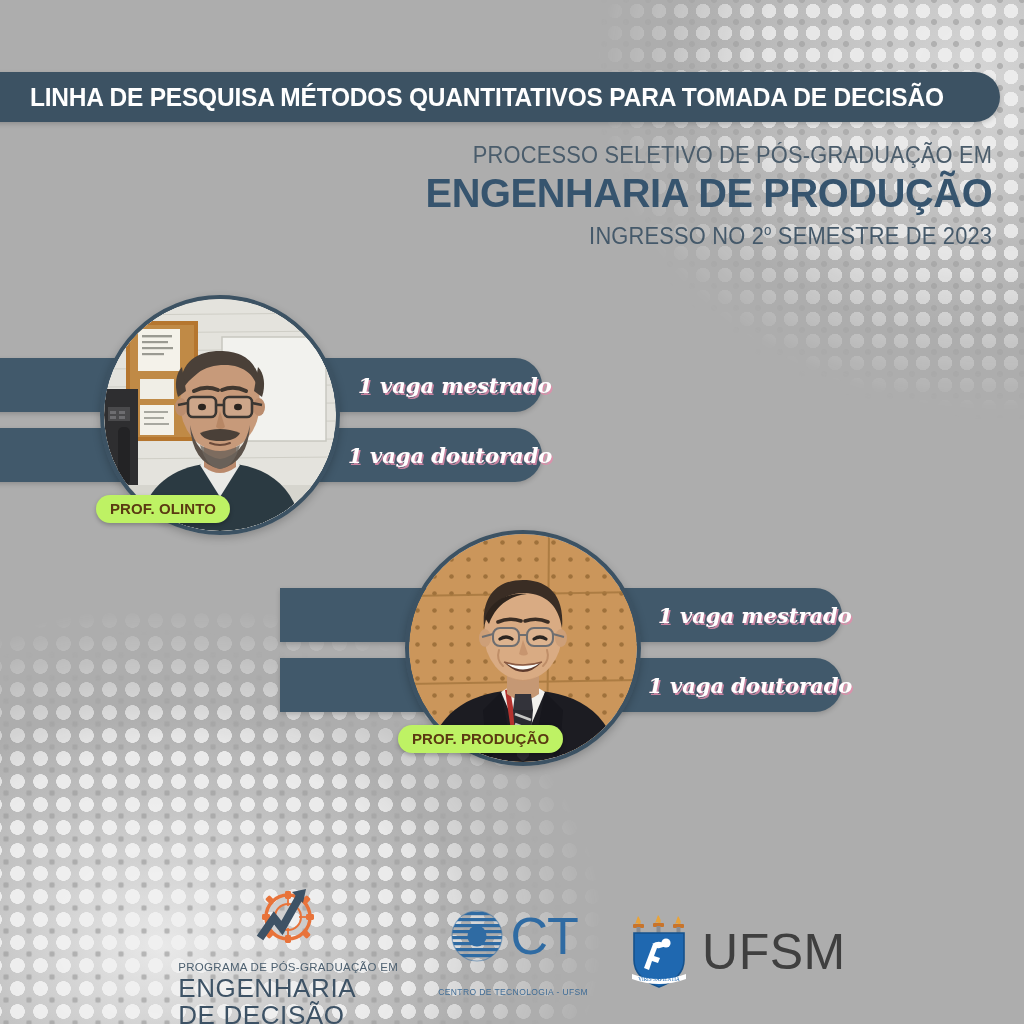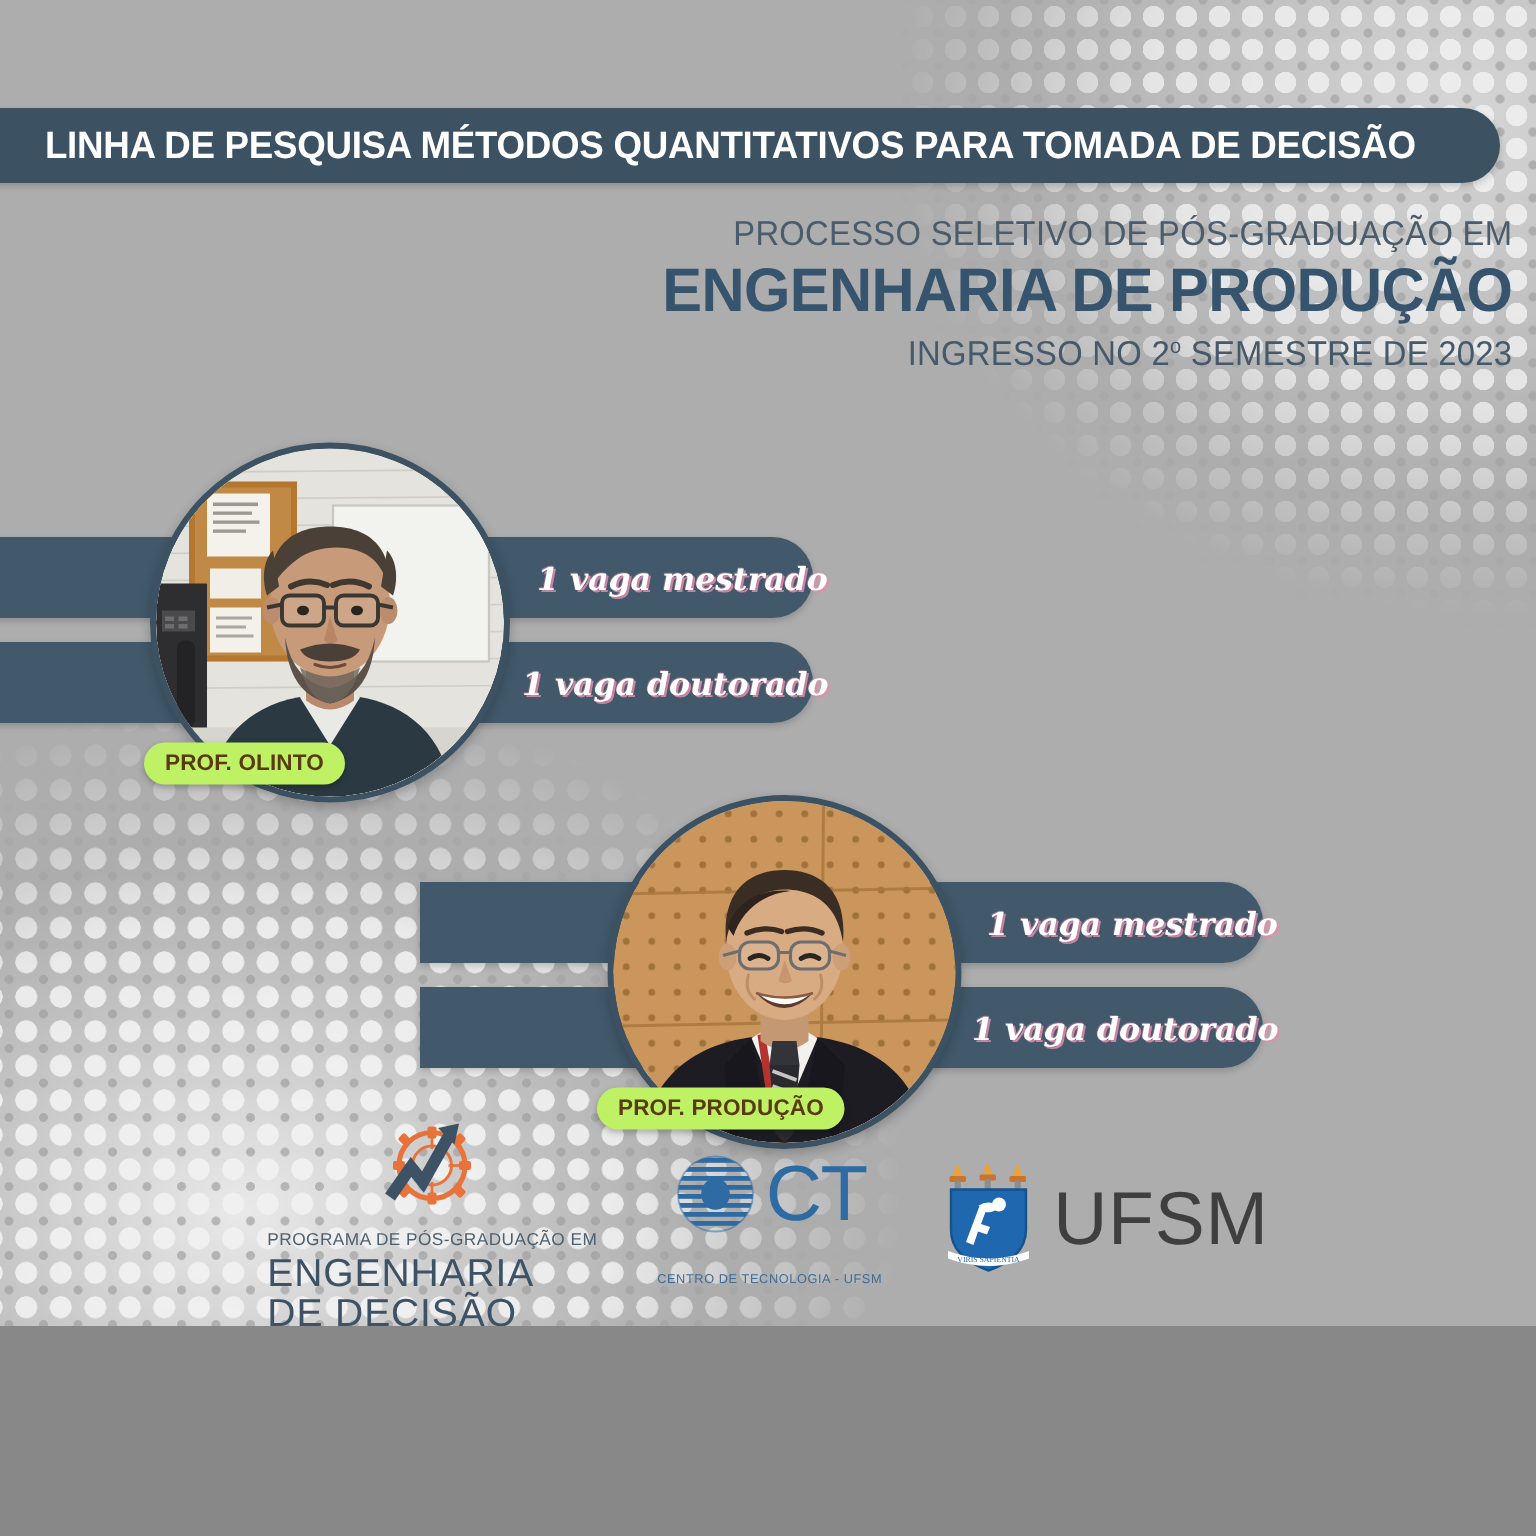--- a/index.html
+++ b/index.html
@@ -7,21 +7,21 @@
     padding: 0;
     background: #888;
   }
   body {
     font-family: "Liberation Sans", sans-serif;
   }
 
   #poster {
     position: relative;
     width: 1024px;
-    height: 884px;
+    height: 1024px;
     overflow: hidden;
     background: #ababab;
   }
 
   
   .bg-base {
     position: absolute;
     inset: 0;
     background: #adadad;
   }
@@ -131,21 +131,21 @@
     letter-spacing: -0.2px;
     padding-left: 52px;
     white-space: nowrap;
     transform: scaleX(0.96);
     transform-origin: left center;
   }
 
   
   .header-block {
     position: absolute;
-    right: 16px;
+    right: 32px;
     top: 142px;
     text-align: right;
     color: #37495a;
   }
   .h-line1 {
     font-size: 23px;
     letter-spacing: 0.2px;
     color: #4a5c6b;
     transform: scaleX(0.95);
     transform-origin: right center;

